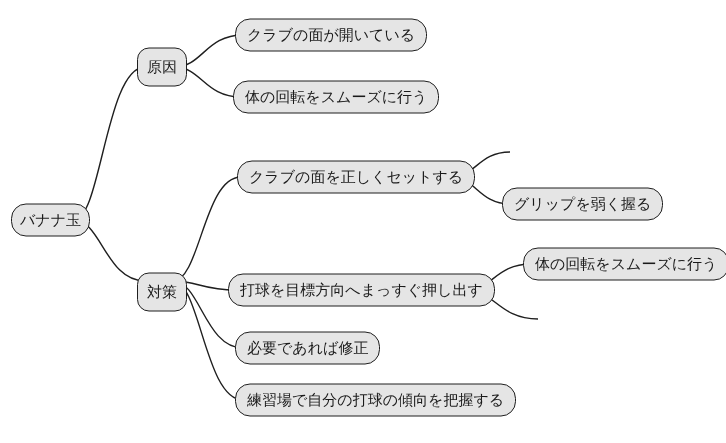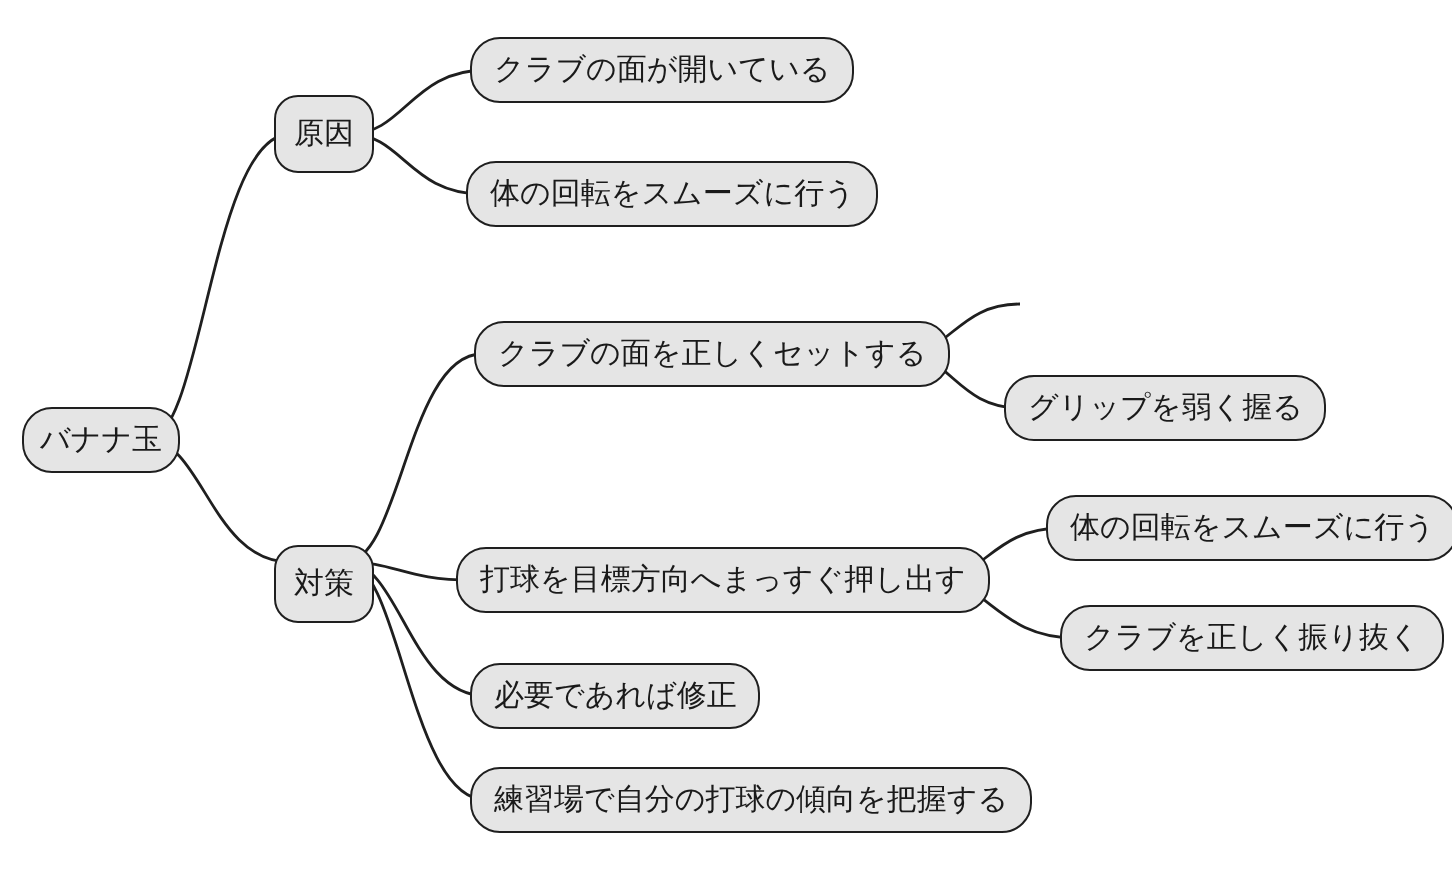--- a/index.html
+++ b/index.html
@@ -60,19 +60,18 @@
 
   <div class="node" style="left:237px;top:177px">クラブの面を正しくセットする</div>
 
 
   <div class="node" style="left:502px;top:204px">グリップを弱く握る</div>
 
   <div class="node" style="left:228px;top:290px">打球を目標方向へまっすぐ押し出す</div>
 
   <div class="node" style="left:523px;top:264px">体の回転をスムーズに行う</div>
 
-  <div class="node" style="left:530px;top:319px">クラブを正しく振り抜く</div>
 
   <div class="node" style="left:235px;top:348px">必要であれば修正</div>
 
   <div class="node" style="left:235px;top:400px">練習場で自分の打球の傾向を把握する</div>
 
 </div>
 
 </body></html>

